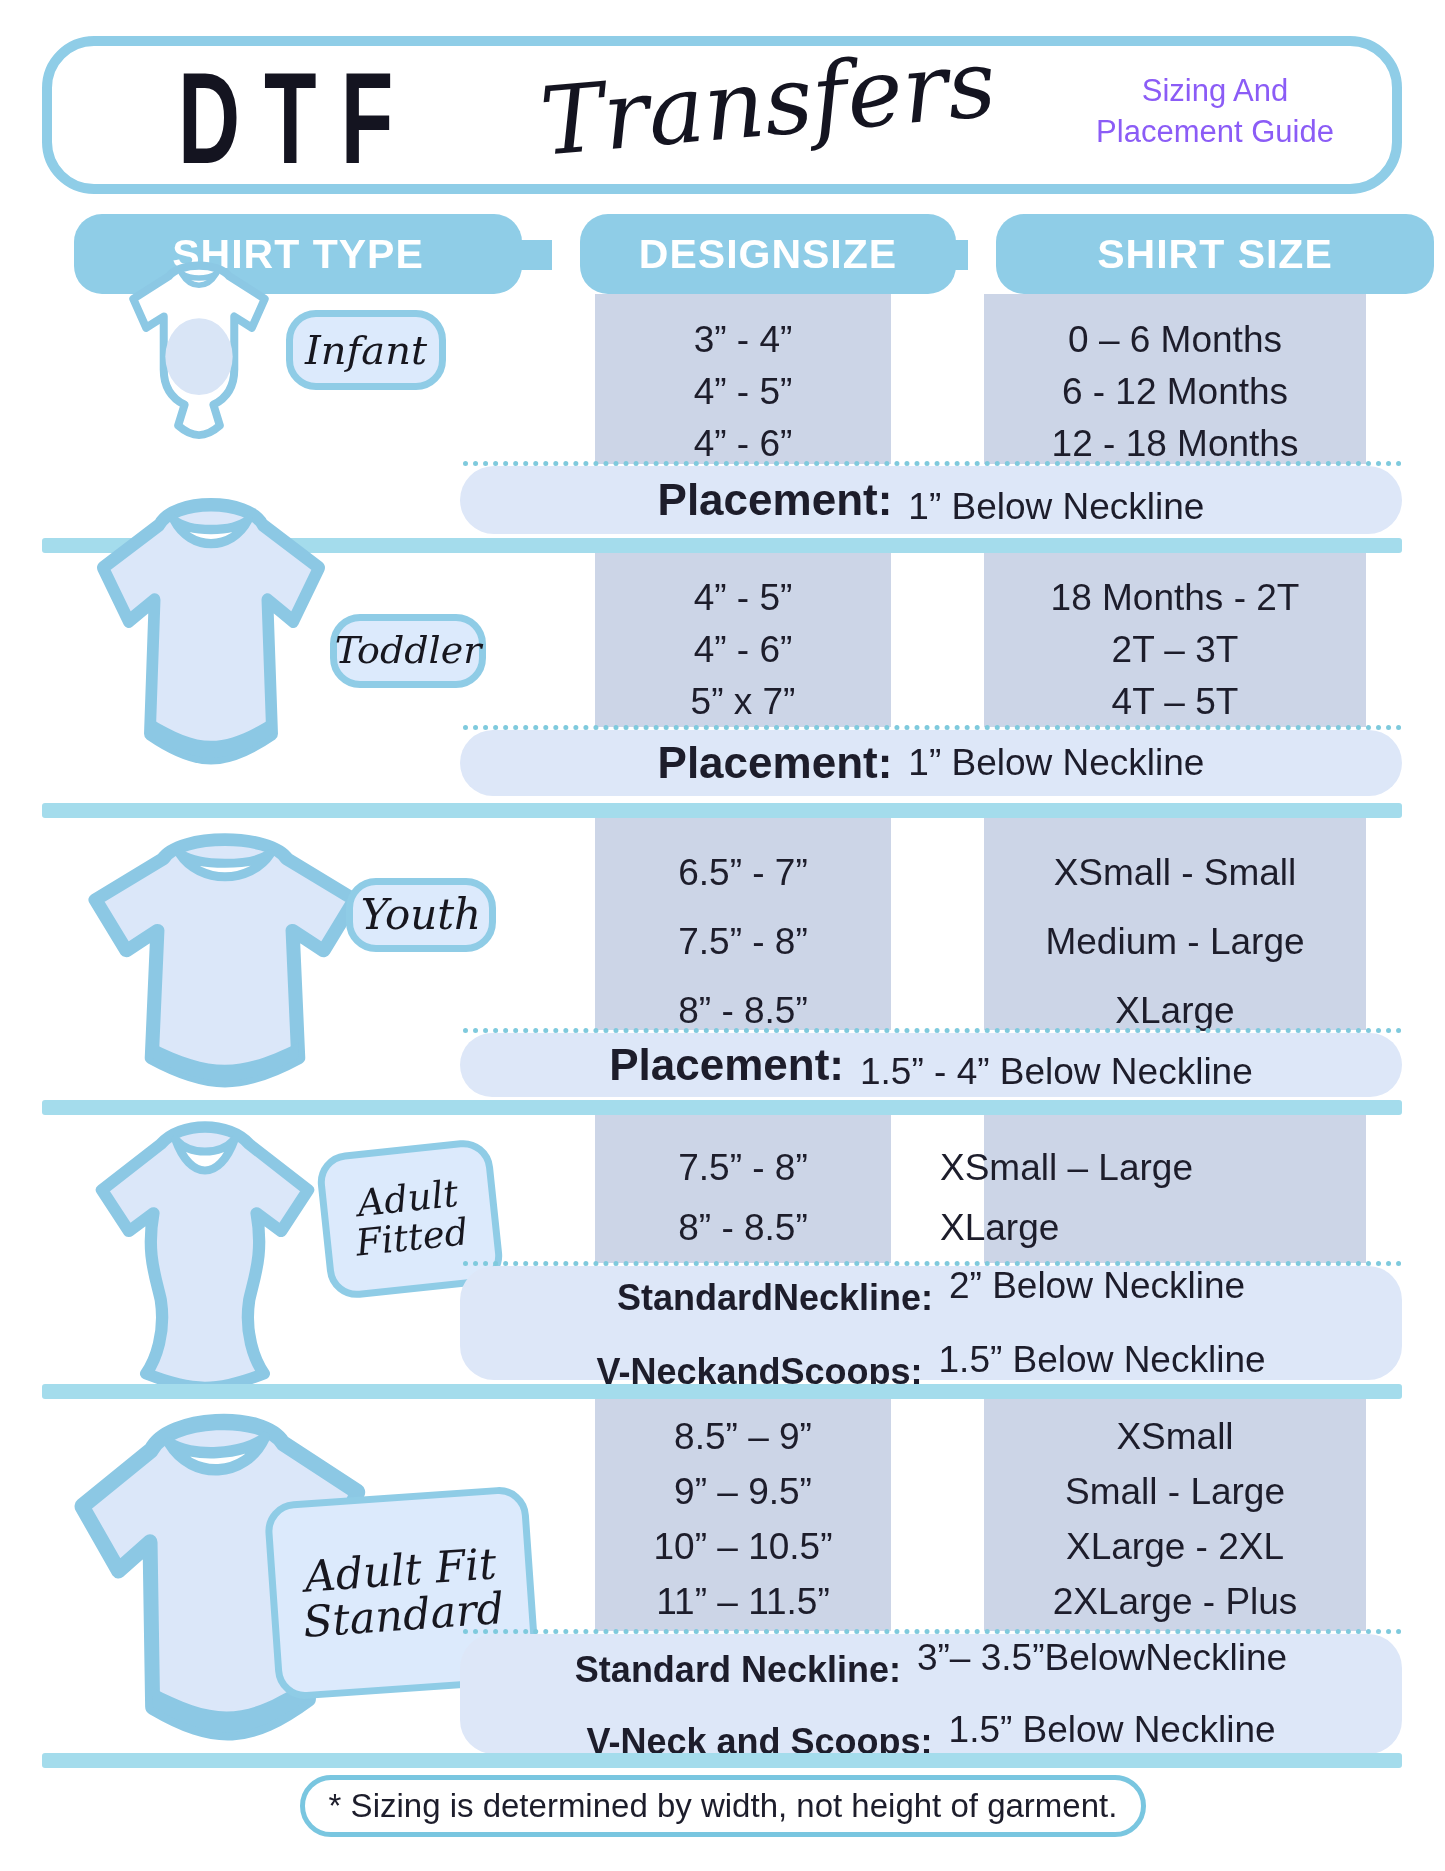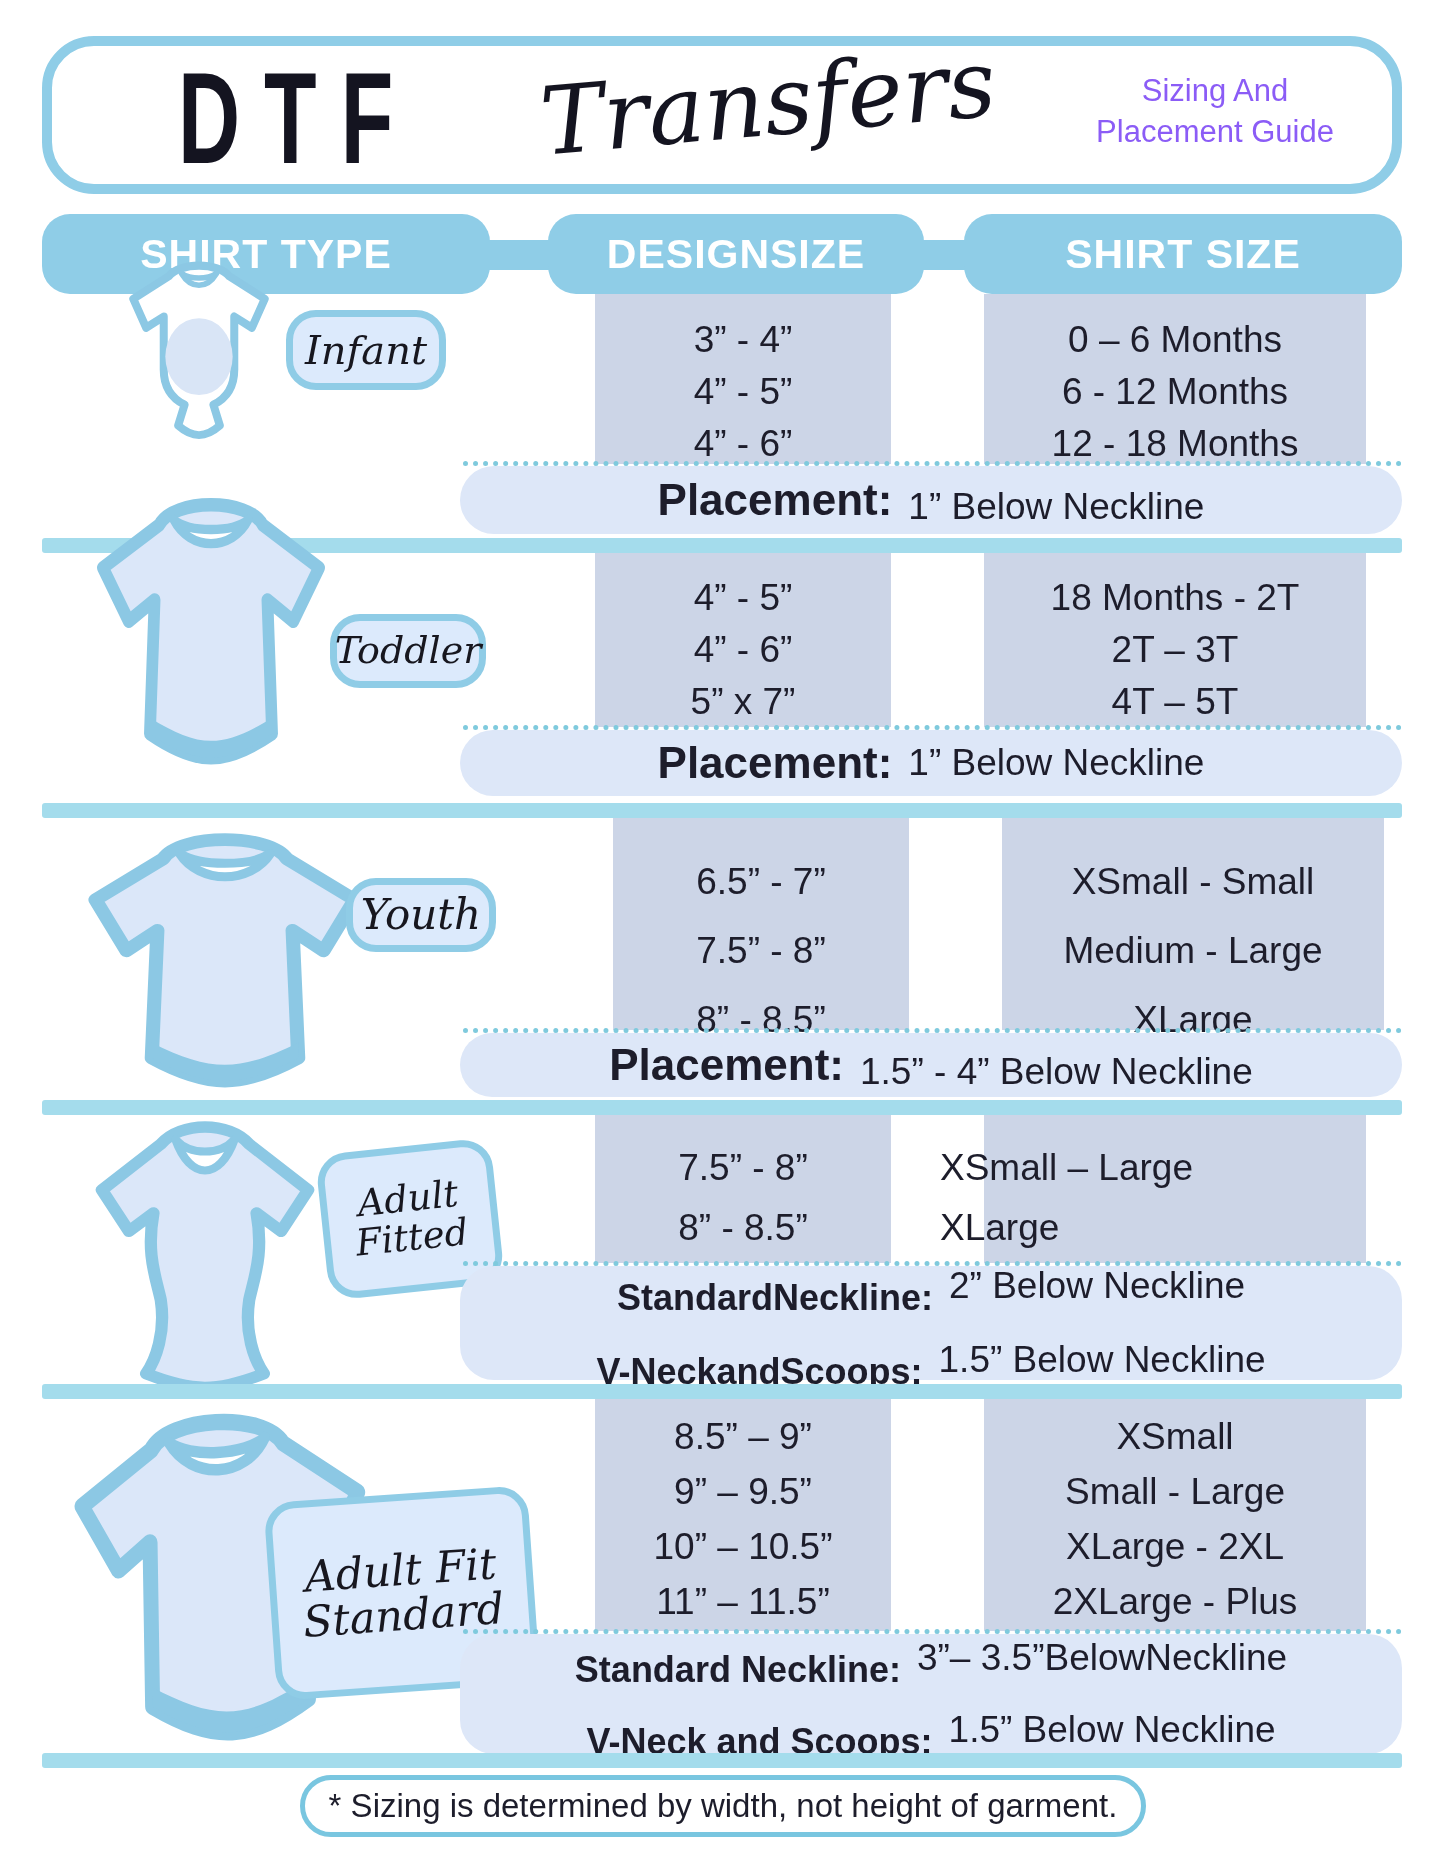--- a/index.html
+++ b/index.html
@@ -23,39 +23,39 @@
     transform:rotate(-5deg);transform-origin:center;
   }
   .subtitle{
     position:absolute;left:1040px;top:70px;width:350px;text-align:center;
     font-size:31px;line-height:41px;color:#8b5cf6;
   }
   
   .col-pill{
     position:absolute;top:214px;height:80px;background:#8fcde7;border-radius:28px;
     color:#ffffff;font-weight:bold;font-size:41px;letter-spacing:1px;
-    display:flex;align-items:center;justify-content:center;
+    display:flex;align-items:center;justify-content:center;margin-left:32px;
   }
   .pill-1{left:42px;width:448px;}
   .pill-2{left:548px;width:376px;}
   .pill-3{left:964px;width:438px;}
   .connector{position:absolute;top:240px;height:30px;background:#8fcde7;}
   .conn-1{left:486px;width:66px;}
   .conn-2{left:920px;width:48px;}
   
   .fill{
     position:absolute;background:#ccd5e7;display:flex;flex-direction:column;
     align-items:center;box-sizing:border-box;
   }
   .fill .cell{height:44px;line-height:44px;font-size:37px;white-space:nowrap;}
   .design-col{left:595px;width:296px;}
   .shirt-col{left:984px;width:382px;}
   .f-r1{top:294px;height:170px;padding-top:24px;gap:8px;}
   .f-r2{top:553px;height:174px;padding-top:23px;gap:8px;}
-  .f-r3{top:818px;height:212px;padding-top:42px;gap:25px;margin-left:18px;}
+  .f-r3{top:818px;height:212px;padding-top:33px;gap:25px;}
   .f-r4{top:1115px;height:148px;padding-top:31px;gap:16px;}
   .f-r5{top:1399px;height:232px;padding-top:16px;gap:11px;}
   .pair-shirt{
     position:absolute;left:940px;width:430px;height:44px;line-height:44px;
     font-size:37px;text-align:left;white-space:nowrap;
   }
   .ps-1{top:1146px;} .ps-2{top:1206px;}
   
   .dotted{position:absolute;left:463px;width:939px;height:0;border-top:5px dotted #7fcadd;}
   .dot-r1{top:461px;} .dot-r2{top:725px;} .dot-r3{top:1028px;} .dot-r4{top:1261px;} .dot-r5{top:1629px;}

